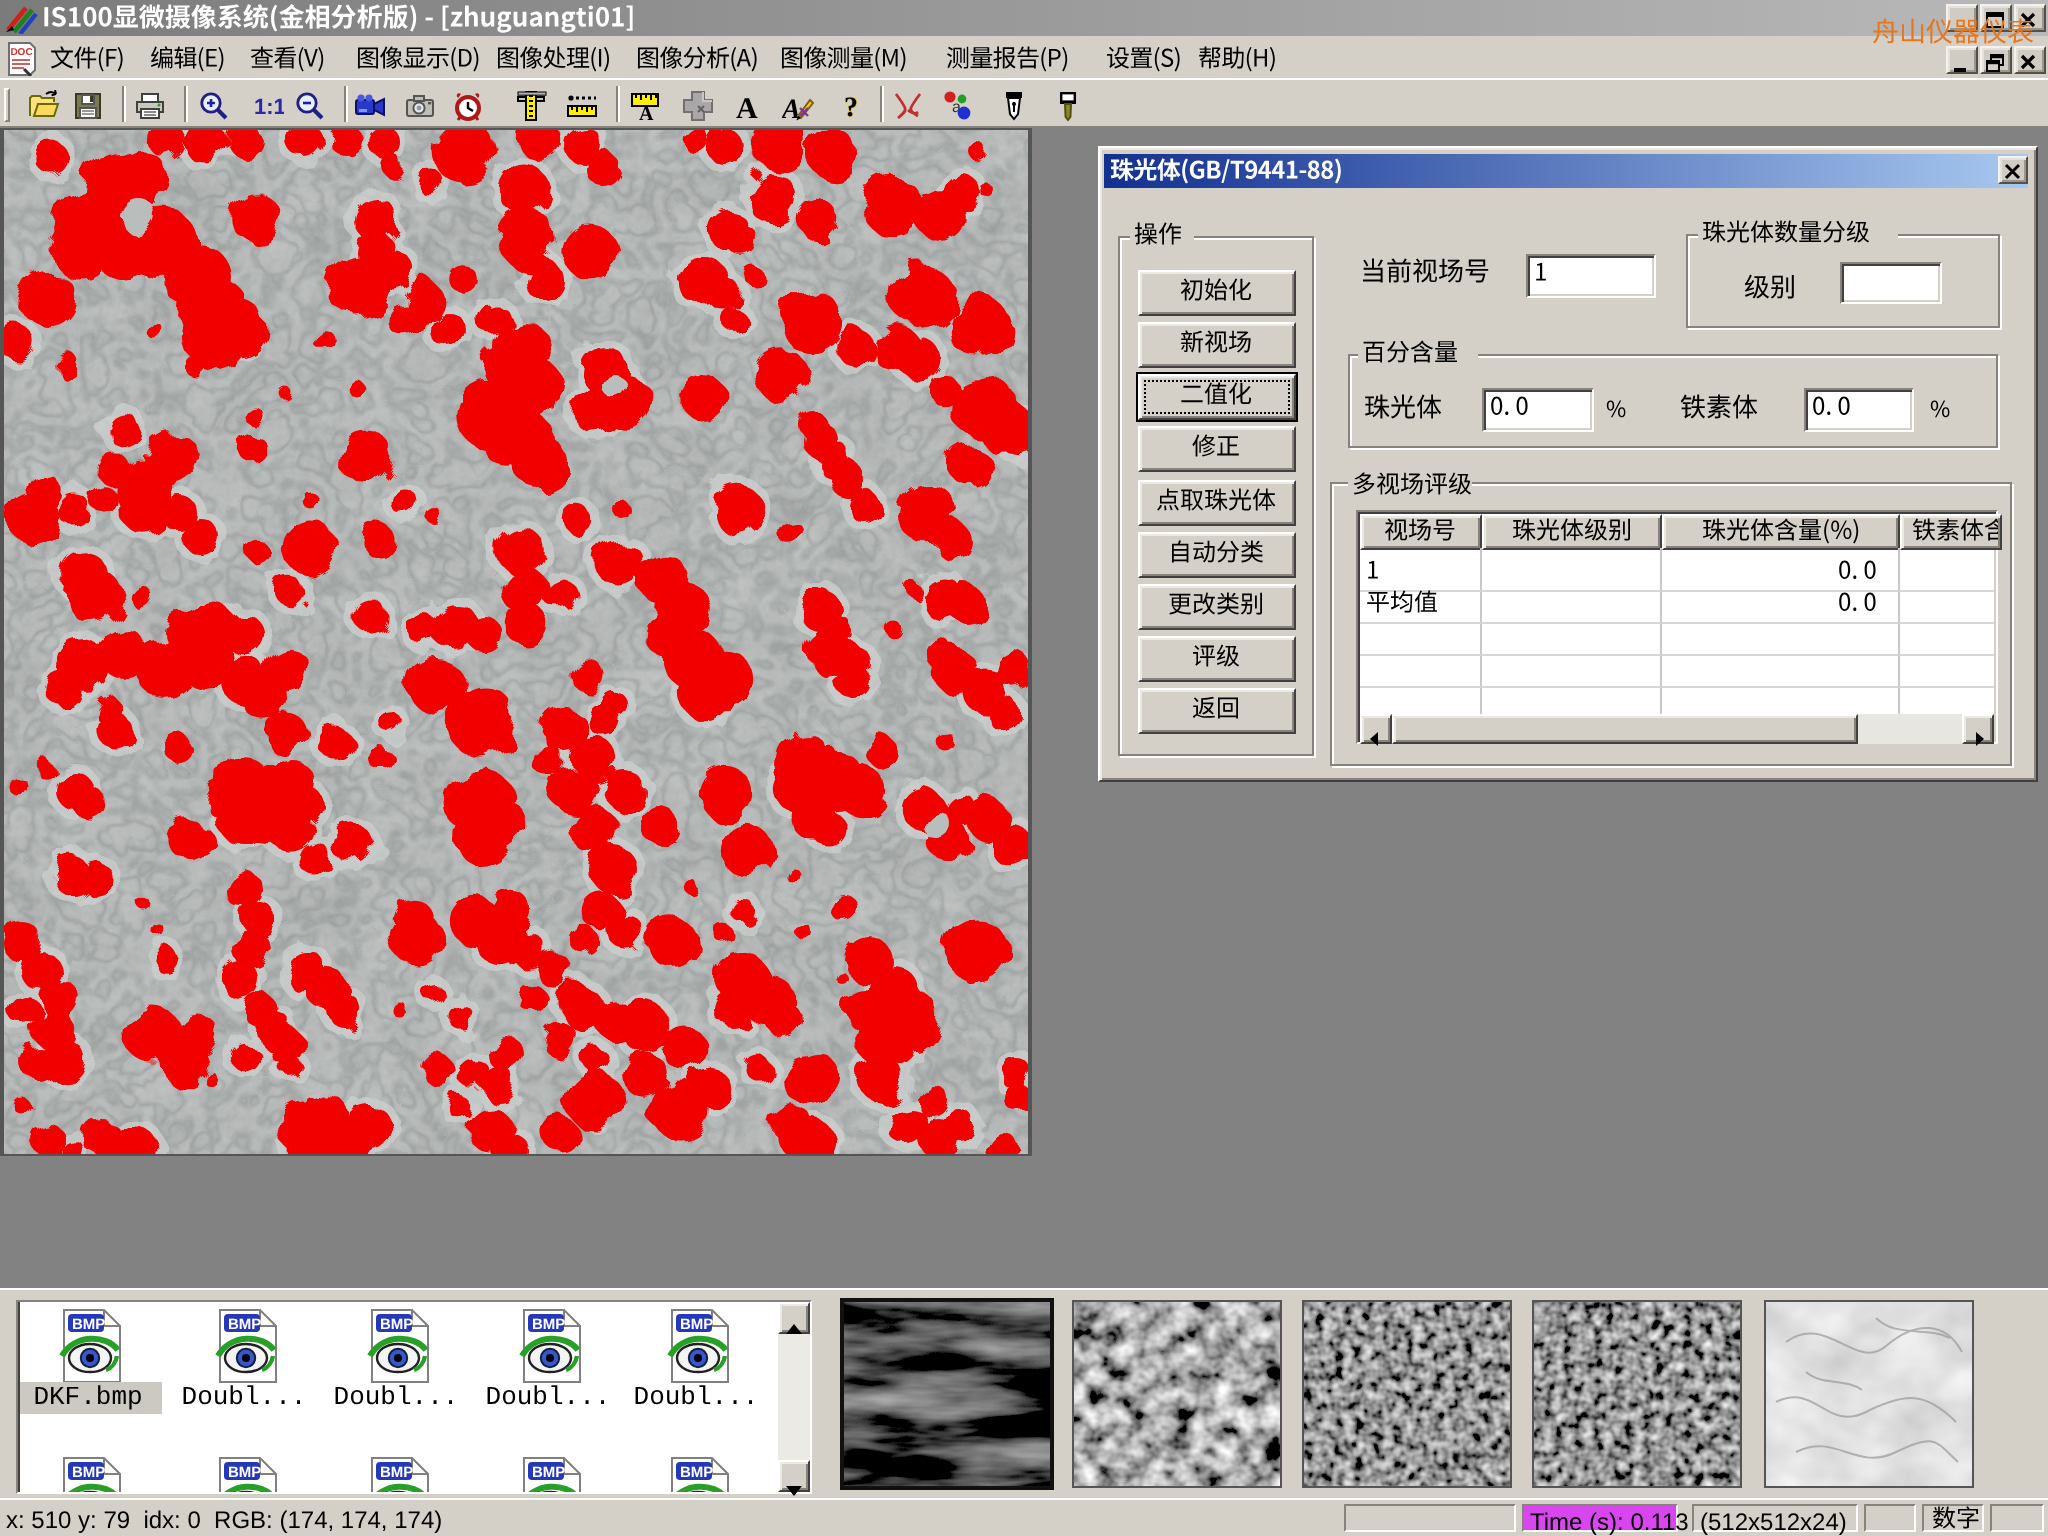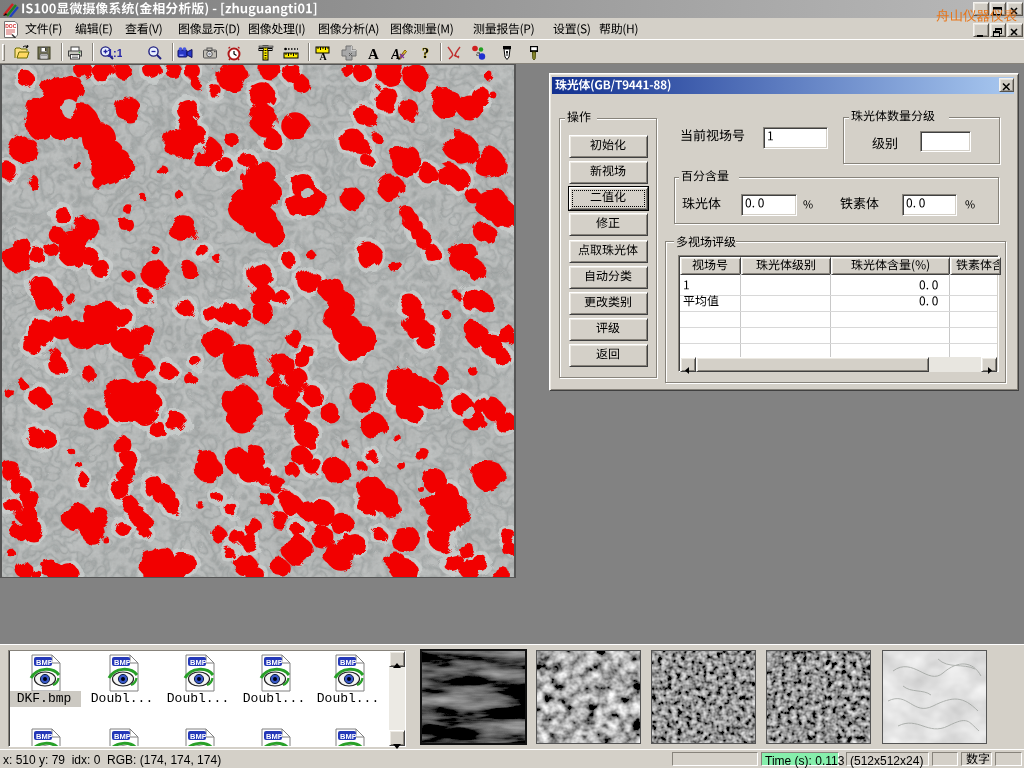--- a/index.html
+++ b/index.html
@@ -226,21 +226,21 @@
       <rect x="1.5" y="6" width="13" height="5" fill="#c8c8c0" stroke="#404040"></rect>
       <rect x="3.5" y="9.5" width="9" height="4.5" fill="#fff" stroke="#404040"></rect>
       <path d="M5 11 h6 M5 12.5 h6" stroke="#888"></path>
       <circle cx="12.5" cy="7.5" r=".8" fill="#30a030"></circle>
     </svg></div>
 <div class="abs" style="left:99px;top:45px"><svg width="16" height="16">
       <circle cx="6.5" cy="6.5" r="4.6" fill="#e8f0ff" stroke="#202080" stroke-width="1.4"></circle>
       <path d="M6.5 4.5 v4 M4.5 6.5 h4" stroke="#2020a0" stroke-width="1.3"></path>
       <path d="M10 10 L14 14" stroke="#202080" stroke-width="2"></path>
     </svg></div>
-<div class="abs" style="left:106px;top:45px"><svg width="16" height="16">
+<div class="abs" style="left:126px;top:45px"><svg width="16" height="16">
       <text x="1" y="12" font-family="Liberation Sans" font-size="11" font-weight="bold" fill="#2828a8">1:1</text>
     </svg></div>
 <div class="abs" style="left:147px;top:45px"><svg width="16" height="16">
       <circle cx="6.5" cy="6.5" r="4.6" fill="#e8f0ff" stroke="#202080" stroke-width="1.4"></circle>
       <path d="M4.5 6.5 h4" stroke="#2020a0" stroke-width="1.3"></path>
       <path d="M10 10 L14 14" stroke="#202080" stroke-width="2"></path>
     </svg></div>
 <div class="abs" style="left:177px;top:45px"><svg width="16" height="16">
       <rect x="1" y="5" width="9" height="7" rx="1" fill="#2838c8" stroke="#101060"></rect>
       <path d="M10 7 L15 4.5 V12.5 L10 10 Z" fill="#2838c8" stroke="#101060"></path>
@@ -1385,21 +1385,21 @@
         <path d="M5 50 C25 40 30 65 50 55 S80 45 95 60"></path>
         <path d="M15 75 C35 65 45 85 65 75 S85 70 96 80"></path>
         <path d="M55 8 C65 18 80 12 92 18"></path>
         <path d="M20 35 C28 42 40 38 48 44"></path>
       </g>
     </svg>
   </div>
 <div class="abs" style="left:0;top:749px;width:1024px;height:19px;background:#D4D0C8;border-top:1px solid #fff"></div>
 <div class="abs" style="left:3px;top:753px;font-size:12px;color:#000">x: 510 y: 79&nbsp;&nbsp;idx: 0&nbsp;&nbsp;RGB: (174, 174, 174)</div>
 <div class="abs" style="left:672px;top:752px;width:86px;height:14px;border:1px solid;border-color:#87837b #fff #fff #87837b;background:#D4D0C8"></div>
-<div class="abs" style="left:761px;top:752px;width:78px;height:14px;border:1px solid;border-color:#87837b #fff #fff #87837b;background:#86efac">
+<div class="abs" style="left:761px;top:752px;width:78px;height:14px;border:1px solid;border-color:#87837b #fff #fff #87837b;background:#d946ef">
     <div style="padding:1px 3px;font-size:12px;white-space:nowrap">Time (s): 0.113</div>
   </div>
 <div class="abs" style="left:846px;top:752px;width:83px;height:14px;border:1px solid;border-color:#87837b #fff #fff #87837b;background:#D4D0C8">
     <div style="padding:1px 3px;font-size:12px;white-space:nowrap">(512x512x24)</div>
   </div>
 <div class="abs" style="left:932px;top:752px;width:26px;height:14px;border:1px solid;border-color:#87837b #fff #fff #87837b;background:#D4D0C8"></div>
 <div class="abs" style="left:961px;top:752px;width:31px;height:14px;border:1px solid;border-color:#87837b #fff #fff #87837b;background:#D4D0C8"></div>
 <div class="abs" style="left:966px;top:753px">
     <svg width="24" height="15" viewBox="0 0 24 15" style="overflow:visible;display:block">
       <g fill="#000">

